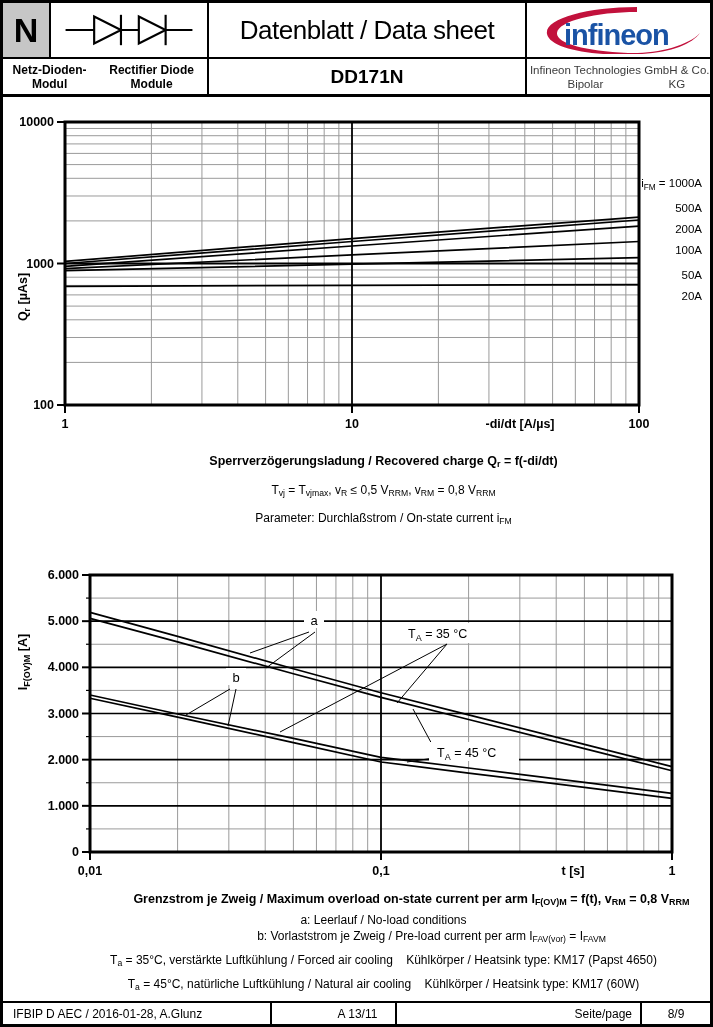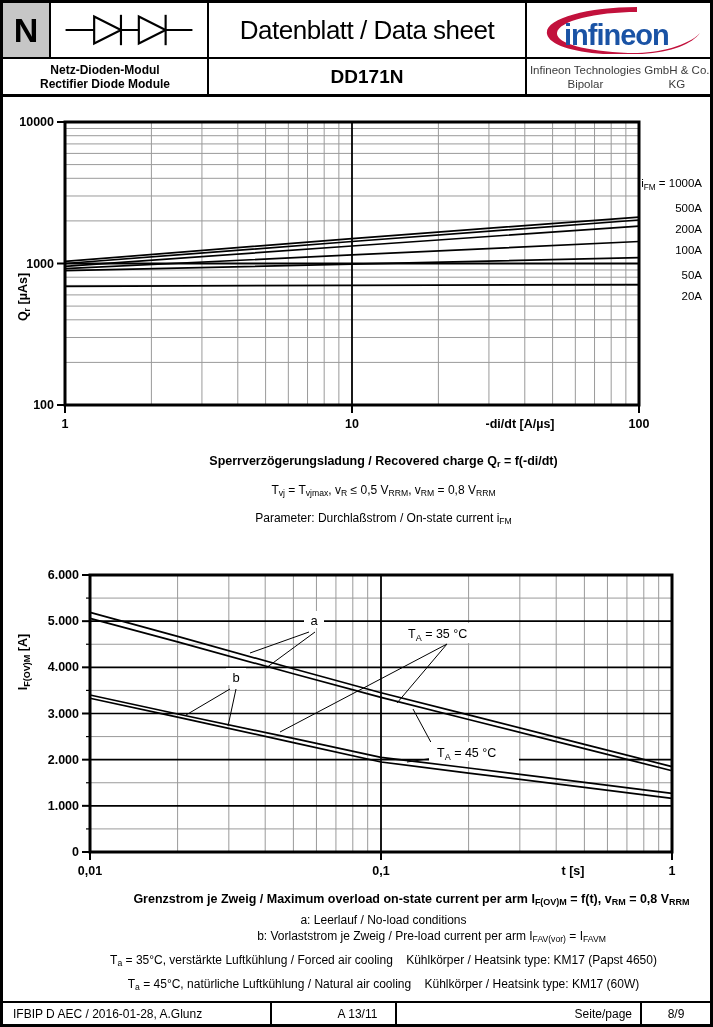--- a/index.html
+++ b/index.html
@@ -7,21 +7,21 @@
         font-family:"Liberation Sans","DejaVu Sans",sans-serif;color:#000;overflow:hidden;}
   
   .hrow{display:flex;align-items:stretch;}
   .hrow1{height:54px;border-bottom:2px solid #000;}
   .hrow2{height:35px;border-bottom:3px solid #000;}
   .hcell{display:flex;align-items:center;justify-content:center;}
   .nbox{width:46px;background:#c6c6c6;border-right:2px solid #000;font-size:34px;font-weight:bold;}
   .diodecell{width:156px;border-right:2px solid #000;}
   .titlecell{width:316px;border-right:2px solid #000;font-size:26px;letter-spacing:-0.5px;}
   .logocell{flex:1;}
-  .modcell{width:204px;border-right:2px solid #000;flex-direction:column;font-size:12px;font-weight:bold;line-height:14px;text-align:center;}
+  .modcell{width:204px;border-right:2px solid #000;font-size:12px;font-weight:bold;line-height:14px;text-align:center;}
   .partcell{width:316px;border-right:2px solid #000;font-size:19px;font-weight:bold;}
   .compcell{flex:1;font-size:11.5px;line-height:14px;color:#3b3b3b;text-align:center;}
   
   .content{position:relative;height:904px;border-bottom:2px solid #000;}
   .cap{position:absolute;left:0;width:100%;text-align:center;font-size:12px;white-space:pre-wrap;margin-left:27px;}
   .cap b{font-size:12.5px;}
   sub{font-size:72%;vertical-align:-18%;}
   
   .footer{display:flex;height:21px;align-items:stretch;font-size:12px;}
   .fcell{display:flex;align-items:center;}

